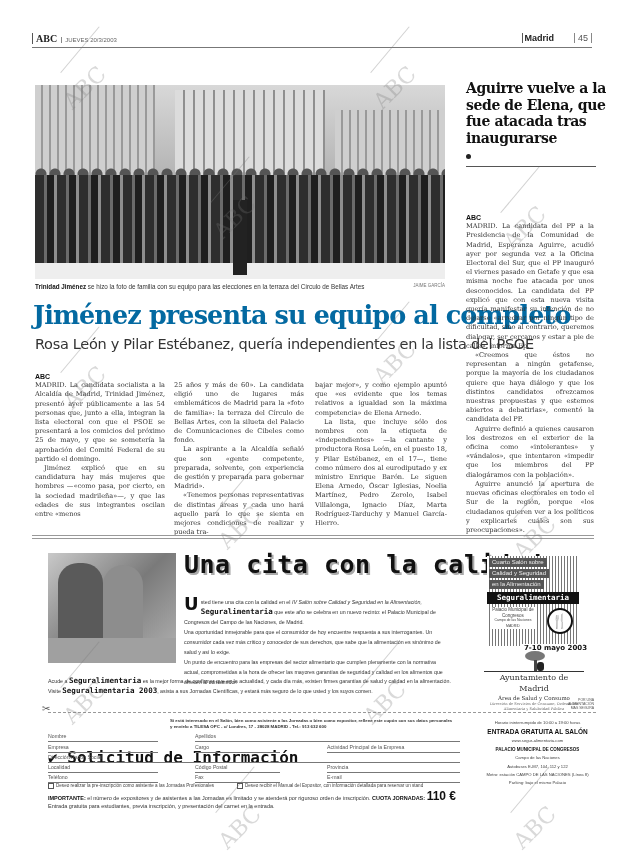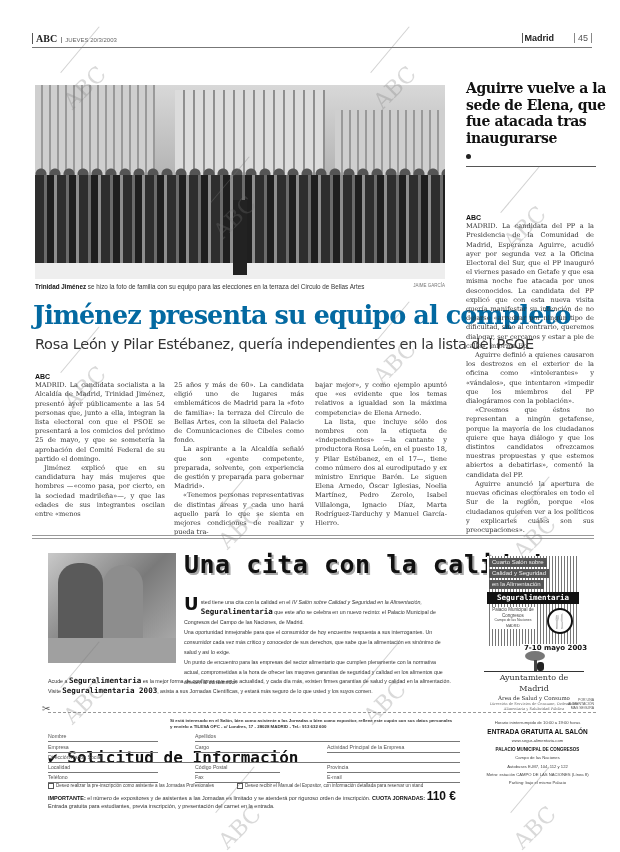--- a/index.html
+++ b/index.html
@@ -126,22 +126,22 @@
   <p>La lista, que incluye sólo dos nombres con la etiqueta de «independientes» —la cantante y productora Rosa León, en el puesto 18, y Pilar Estébanez, en el 17—, tiene como número dos al eurodiputado y ex ministro Enrique Barón. Le siguen Elena Arnedo, Óscar Iglesias, Noelia Martínez, Pedro Zerolo, Isabel Villalonga, Ignacio Díaz, Marta Rodríguez-Tarduchy y Manuel García-Hierro.</p>
 </div>
 
 <div class="side-hl">Aguirre vuelve a la sede de Elena, que fue atacada tras inaugurarse</div>
 <div class="side-lead">
   <span class="dot"></span>
 </div>
 <div class="col" style="left:466px;top:213px;width:128px;">
   <span class="by">ABC</span>
   <p class="first">MADRID. La candidata del PP a la Presidencia de la Comunidad de Madrid, Esperanza Aguirre, acudió ayer por segunda vez a la Oficina Electoral del Sur, que el PP inauguró el viernes pasado en Getafe y que esa misma noche fue atacada por unos desconocidos. La candidata del PP explicó que con esta nueva visita quería manifestar su intención de no dejarse «arredrar por ningún tipo de dificultad, sino al contrario, queremos dialogar, ser cercanos y estar a pie de calle», informa Ep.</p>
+  <p>«Creemos que éstos no representan a ningún getafense, porque la mayoría de los ciudadanos quiere que haya diálogo y que los distintos candidatos ofrezcamos nuestras propuestas y que estemos abiertos a debatirlas», comentó la candidata del PP.</p>
   <p>Aguirre definió a quienes causaron los destrozos en el exterior de la oficina como «intolerantes» y «vándalos», que intentaron «impedir que los miembros del PP dialogáramos con la población».</p>
-  <p>«Creemos que éstos no representan a ningún getafense, porque la mayoría de los ciudadanos quiere que haya diálogo y que los distintos candidatos ofrezcamos nuestras propuestas y que estemos abiertos a debatirlas», comentó la candidata del PP.</p>
   <p>Aguirre anunció la apertura de nuevas oficinas electorales en todo el Sur de la región, porque «los ciudadanos quieren ver a los políticos y explicarles cuáles son sus preocupaciones».</p>
 </div>
 
 <div class="rule2" style="top:535px;"></div>
 <div class="rule2" style="top:538px;"></div>
 
 <div class="ad-photo">
   <div class="p1"></div>
   <div class="p2"></div>
   <div class="table"></div>

